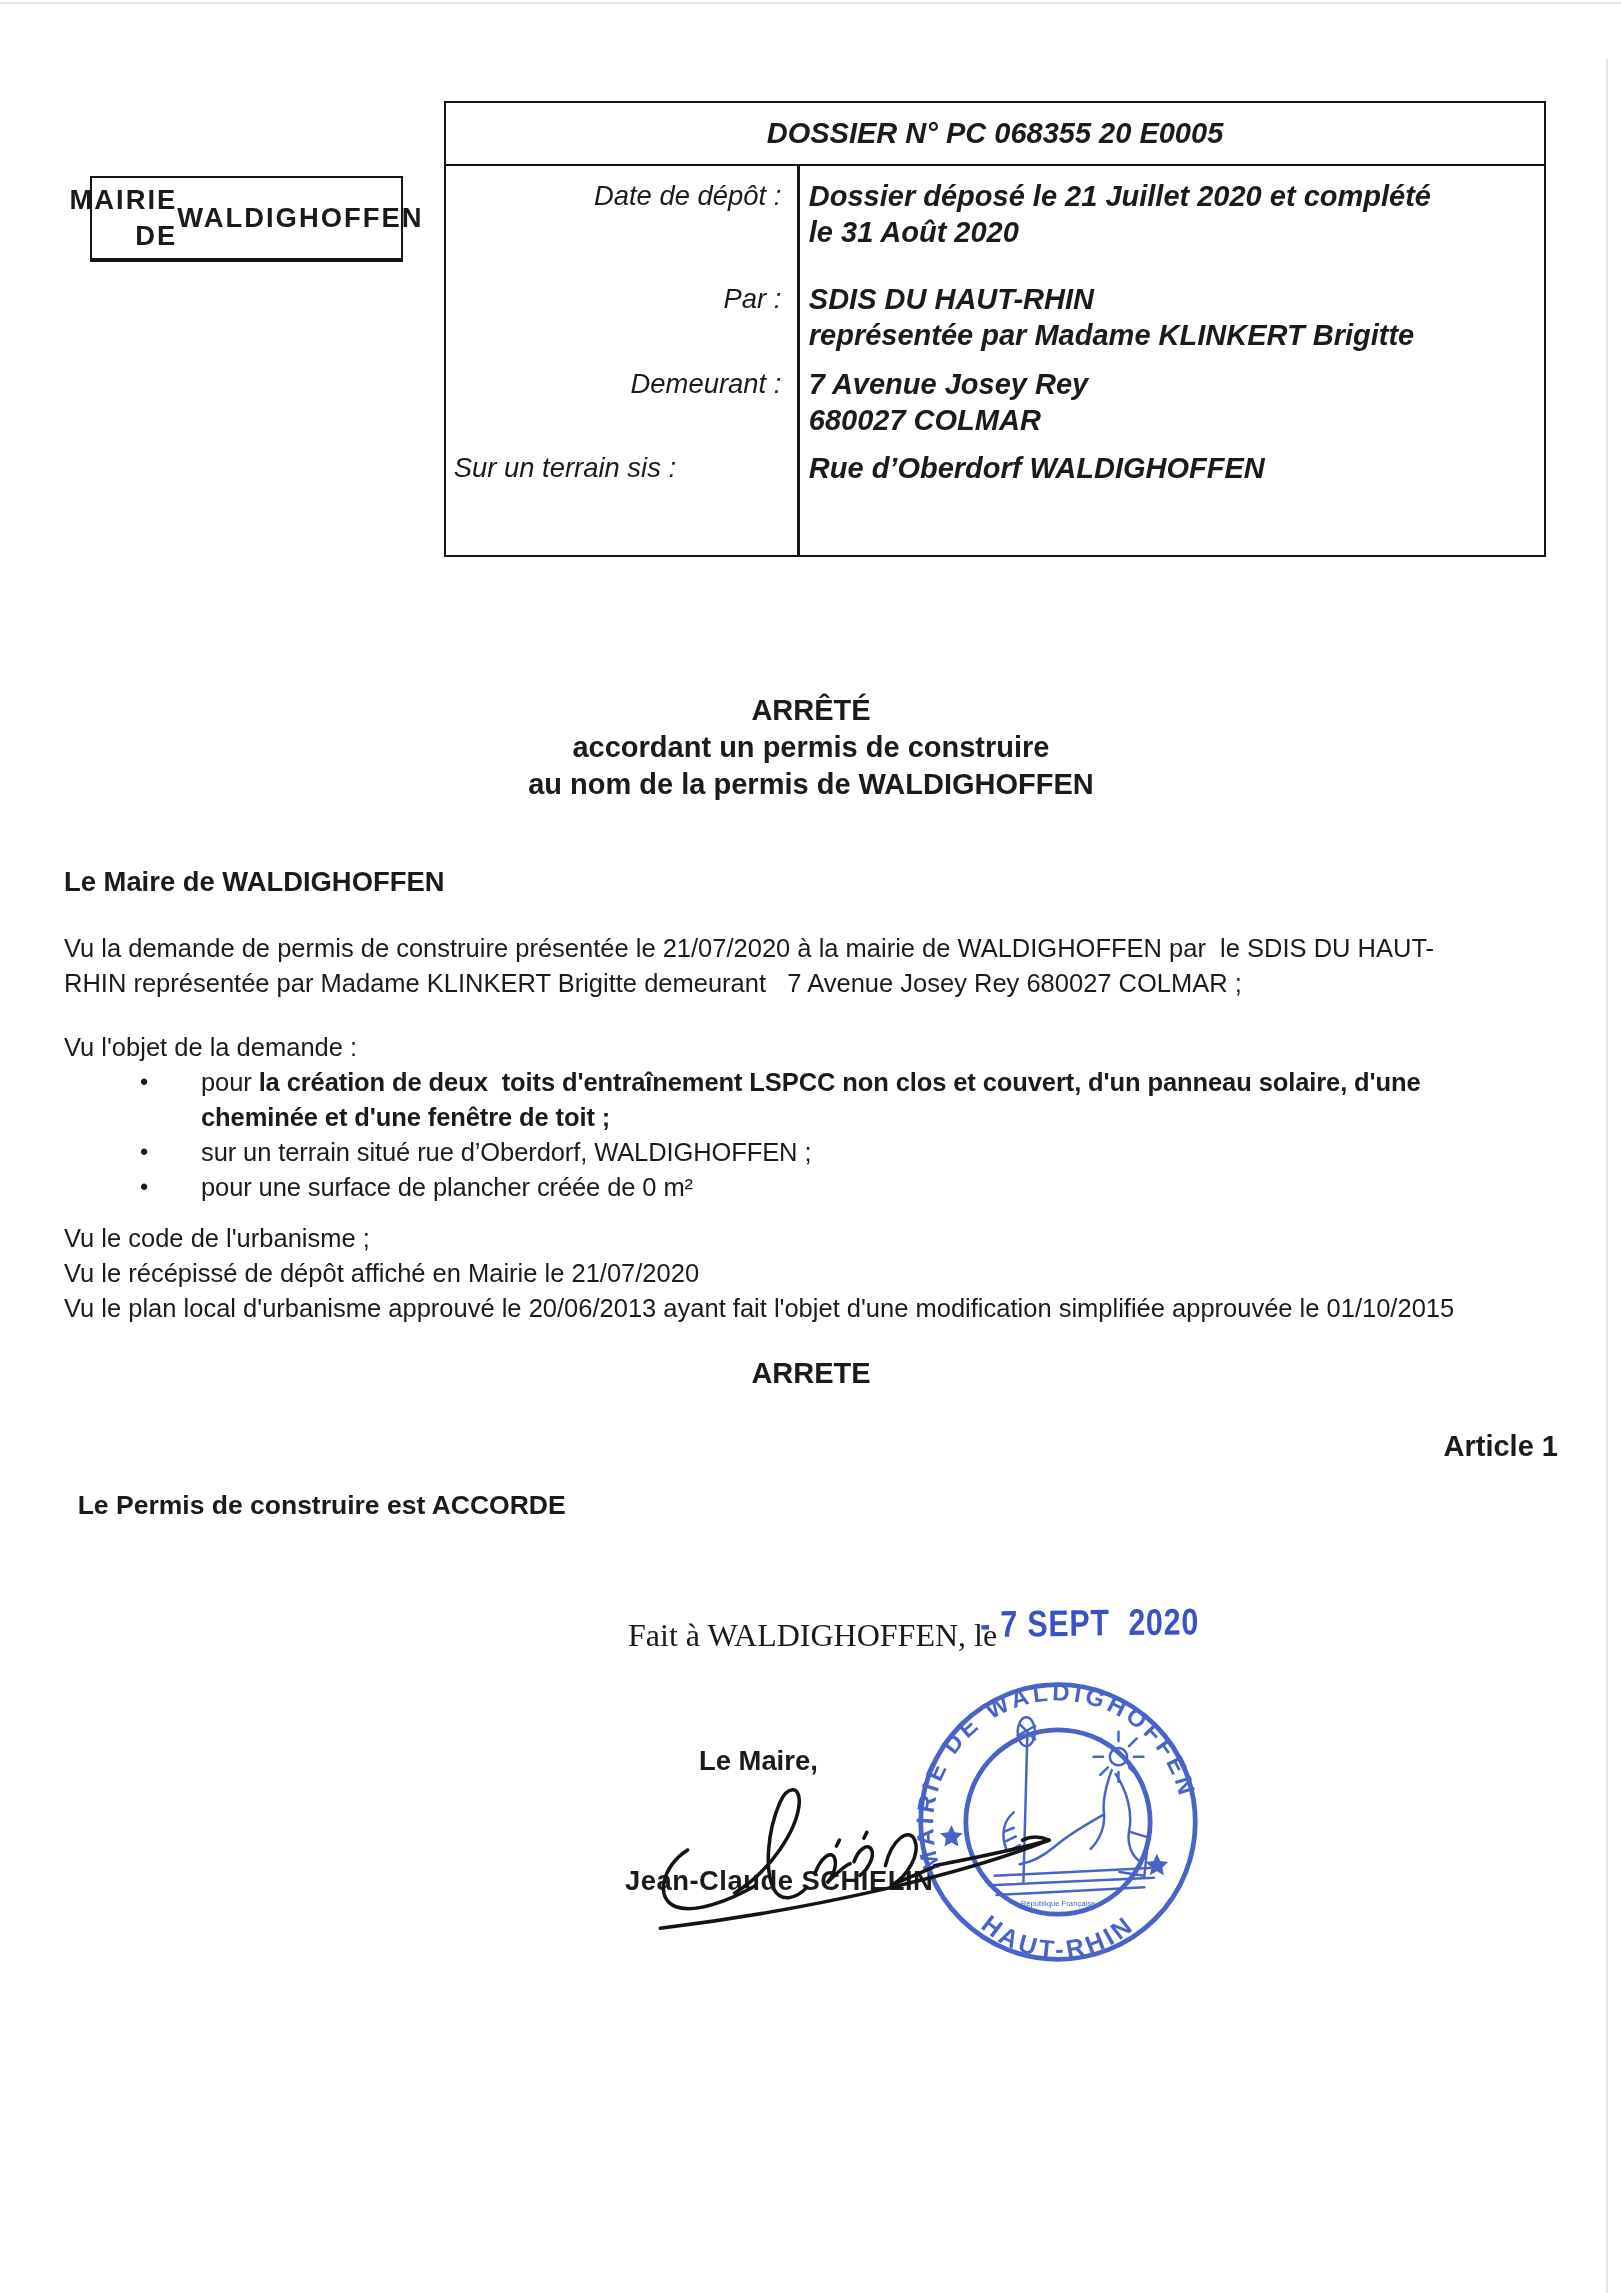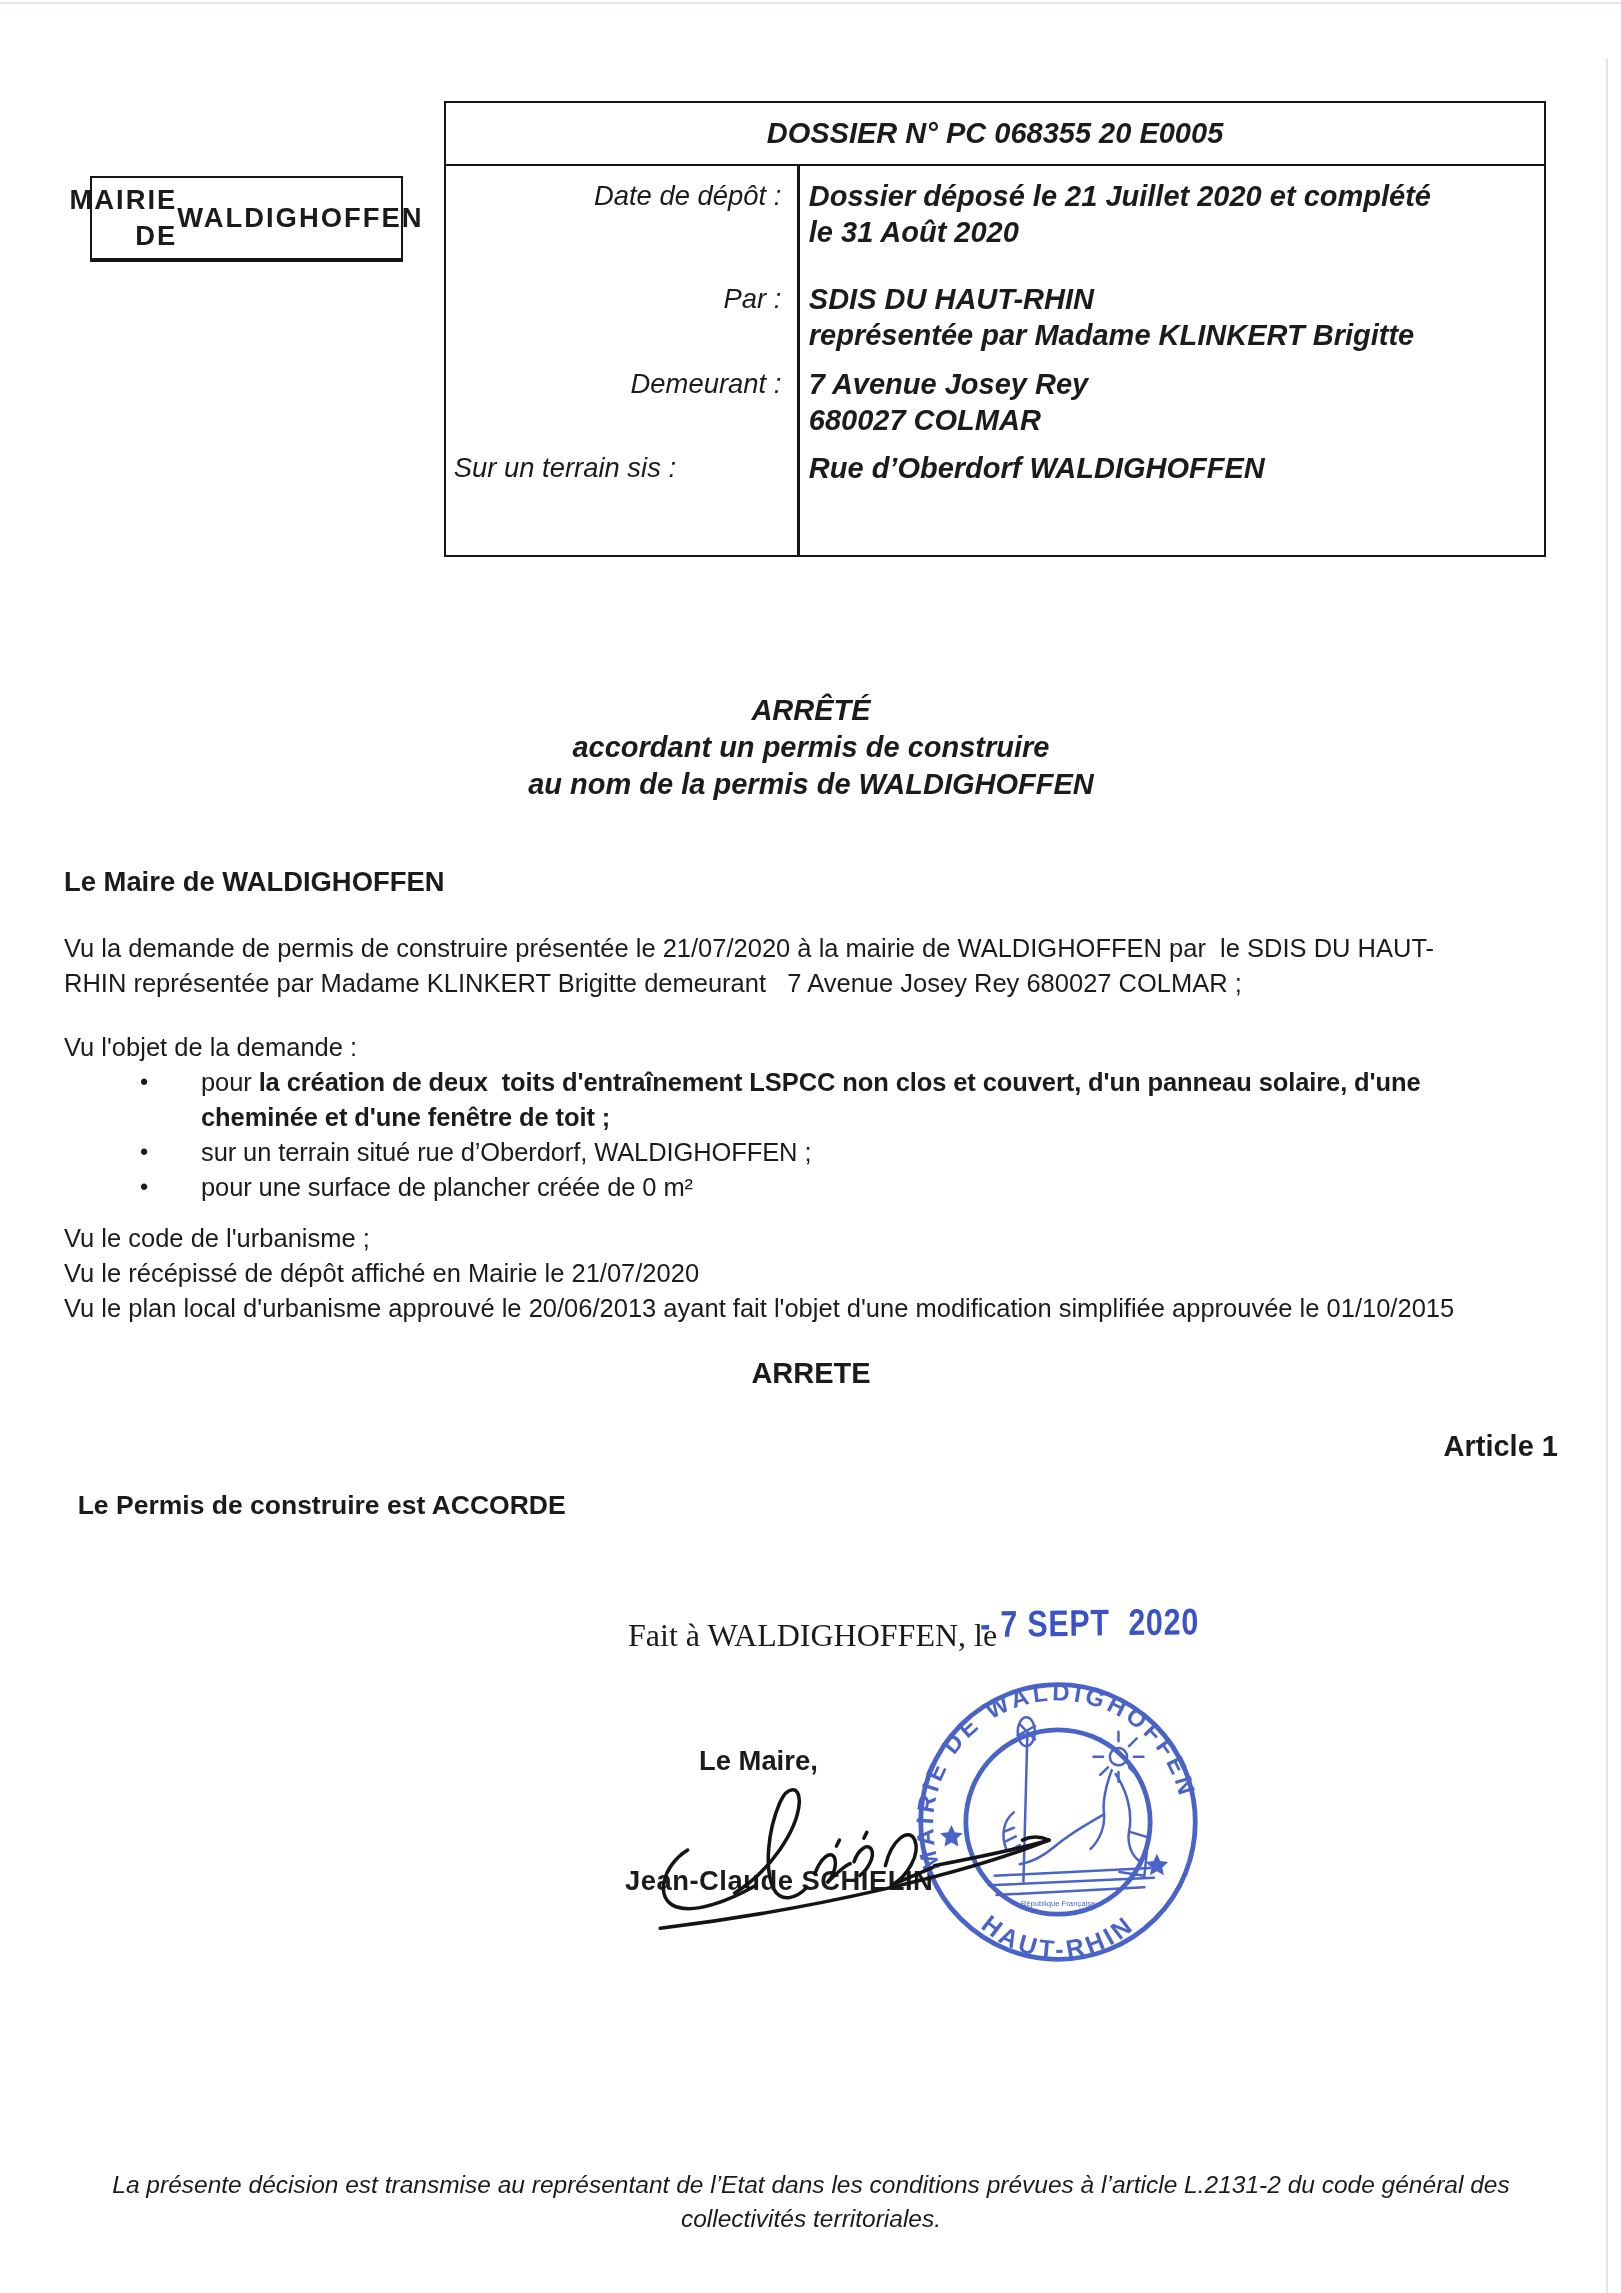--- a/index.html
+++ b/index.html
@@ -39,21 +39,21 @@
   .dt-label{font-size:27.4px;line-height:36px;text-align:right;padding-right:15.7px;}
   .dt-value{font-weight:bold;font-size:29px;line-height:36px;padding-left:11.8px;white-space:pre;}
   .dt-row.r2{margin-top:31px;}
   .dt-row.r3{margin-top:13.7px;}
   .dt-row.r4{margin-top:19.6px;}
   .dt-row.r5{margin-top:11.8px;}
   .dt-row.r5 .dt-label{text-align:left;padding-left:7.8px;}
 
   
   .content{position:absolute;left:64px;top:692px;width:1494px;font-size:25.5px;line-height:35px;}
-  .decree-title{text-align:center;font-weight:bold;font-size:29px;line-height:37px;font-style:italic;}
+  .decree-title{text-align:center;font-weight:bold;font-size:29px;line-height:37px;}
   .maire-heading{margin-top:61px;font-weight:bold;font-size:27.4px;}
   .para{margin-top:0;}
   .vu-demande{margin-top:32px;white-space:pre;}
   .vu-objet{margin-top:29px;}
   ul.bullets{margin:0;padding:0;list-style:none;}
   ul.bullets li{position:relative;padding-left:137px;letter-spacing:-0.1px;}
   ul.bullets .marker{position:absolute;left:76px;top:0;font-size:23.5px;}
   ul.bullets strong{white-space:pre;}
   .vu-code{margin-top:15.7px;}
   .vu-plan{text-align:justify;}
@@ -207,17 +207,15 @@
       <path d="M 206 108 C 210 96 220 88 224 96 C 227 103 220 116 212 122"></path>
       <path d="M 216 84 l 3 -6"></path>
       <path d="M 188 92 l 3 -6"></path>
       <path d="M 238 112 C 244 86 262 72 268 86 C 274 100 260 124 244 132 C 256 127 272 120 286 114"></path>
       <path d="M 288 112 C 330 104 370 96 405 86"></path>
       <path d="M 405 86 C 396 82 386 82 378 86"></path>
       <path d="M 405 86 C 320 120 170 156 8 176"></path>
     </g>
   </svg>
 
-  <div class="footer-note">La présente décision est transmise au représentant de l’Etat dans les conditions prévues à l’article L.2131-2 du code général des
-collectivités territoriales.</div>
 
 </div>
 
 
 </body></html>

